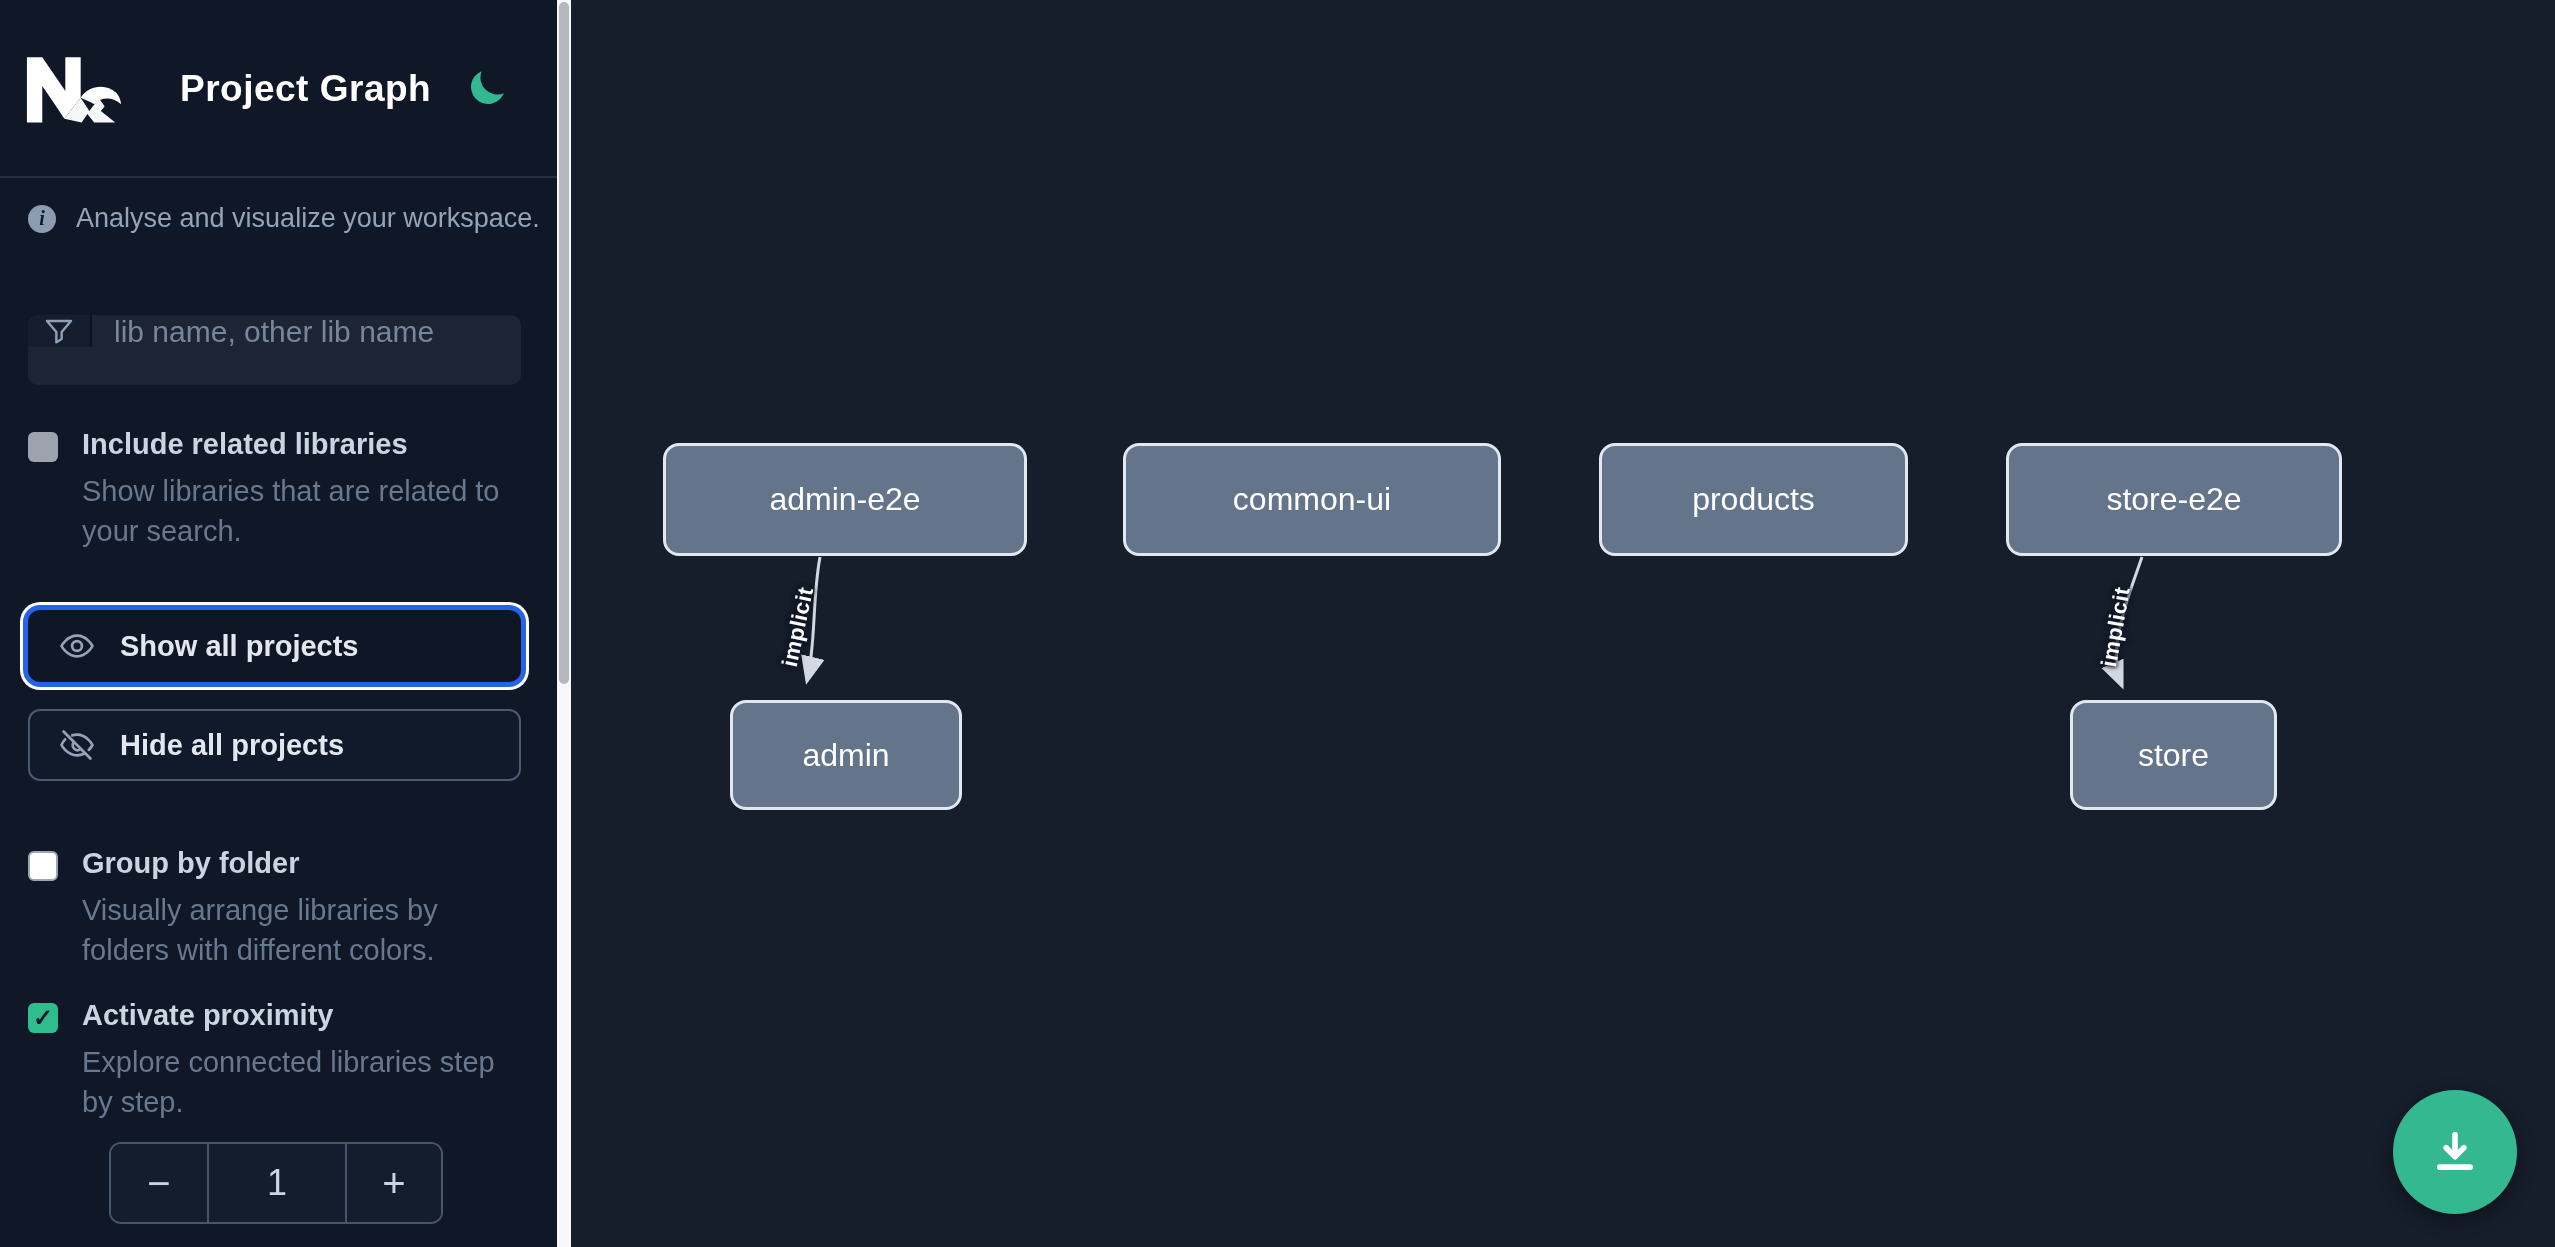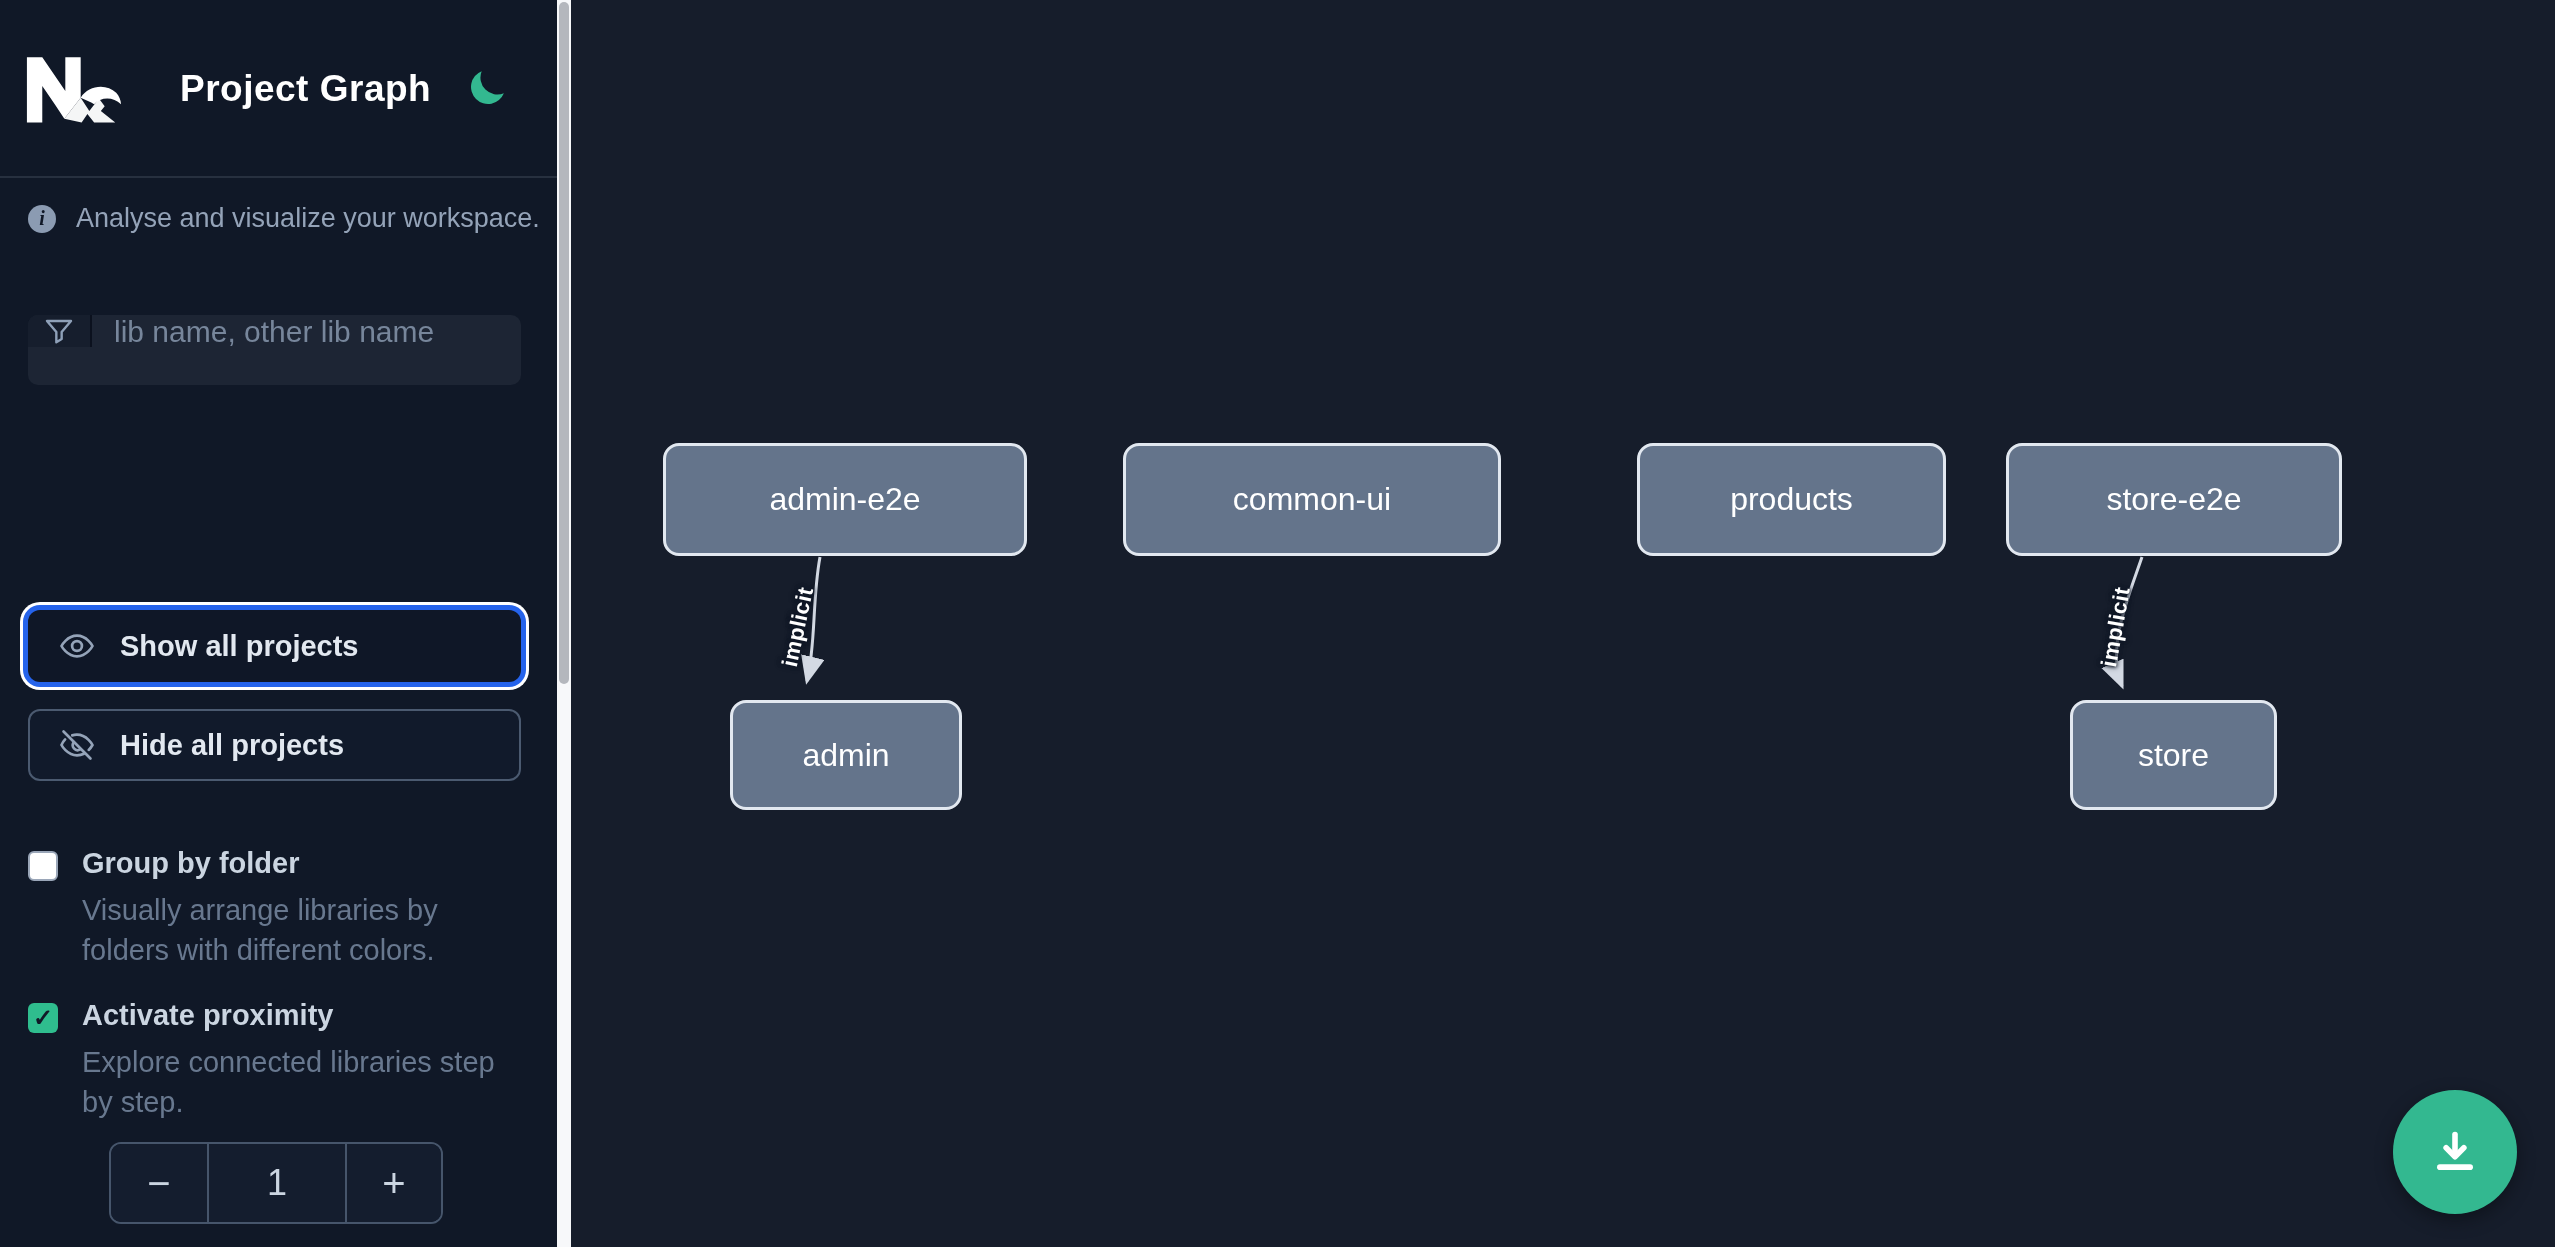--- a/index.html
+++ b/index.html
@@ -132,20 +132,25 @@
 
   <div class="searchbox">
     <div class="search-iconcell">
       <svg width="32" height="32" viewBox="0 0 24 24" fill="none" stroke="#8ea0b8" stroke-width="1.8" stroke-linejoin="round">
         <path d="M3 4.5h18l-7 8.2v5.3l-4 2.5v-7.8z"></path>
       </svg>
     </div>
     <input type="text" value="" placeholder="lib name, other lib name" style="">
   </div>
 
+  <div class="check-row" style="top:428px;">
+    <div class="checkbox gray"></div>
+    <div class="check-label">Include related libraries</div>
+    <div class="check-desc">Show libraries that are related to your search.</div>
+  </div>
 
   <button class="side-btn focused" style="top:610px;">
     <svg width="38" height="38" viewBox="0 0 24 24" fill="none" stroke="#94a3b8" stroke-width="1.7" stroke-linecap="round" stroke-linejoin="round">
       <path d="M2.2 12s3.4-6.5 9.8-6.5S21.8 12 21.8 12 18.4 18.5 12 18.5 2.2 12 2.2 12z"></path>
       <circle cx="12" cy="12" r="3.1"></circle>
     </svg>
     <span>Show all projects</span>
   </button>
 
   <button class="side-btn" style="top:709px;">
@@ -191,21 +196,21 @@
     <marker id="arrow" markerWidth="11" markerHeight="10" refX="8.2" refY="4" orient="auto" markerUnits="strokeWidth">
       <path d="M0 0 L9.5 4 L0 8 z" fill="#d3d9e3"></path>
     </marker>
   </defs>
   <path d="M 820 557 C 812 600 816 644 807 681" fill="none" stroke="#d3d9e3" stroke-width="3" marker-end="url(#arrow)"></path>
   <path d="M 2142 557 C 2128 598 2106 648 2122 686" fill="none" stroke="#d3d9e3" stroke-width="3" marker-end="url(#arrow)"></path>
 </svg>
 
 <div class="node" style="left:663px; top:443px; width:364px; height:113px;">admin-e2e</div>
 <div class="node" style="left:1123px; top:443px; width:378px; height:113px;">common-ui</div>
-<div class="node" style="left:1599px; top:443px; width:309px; height:113px;margin-left:38px;">products</div>
+<div class="node" style="left:1599px; top:443px; width:309px; height:113px;">products</div>
 <div class="node" style="left:2006px; top:443px; width:336px; height:113px;">store-e2e</div>
 <div class="node" style="left:730px; top:700px; width:232px; height:110px;">admin</div>
 <div class="node" style="left:2070px; top:700px; width:207px; height:110px;">store</div>
 
 <div class="edge-label" style="left:798px; top:627px; transform:translate(-50%,-50%) rotate(-78deg);">implicit</div>
 <div class="edge-label" style="left:2116px; top:627px; transform:translate(-50%,-50%) rotate(-80deg);">implicit</div>
 
 <div class="fab">
   <svg width="56" height="56" viewBox="0 0 24 24" fill="none" stroke="#ffffff" stroke-width="2.4" stroke-linecap="round" stroke-linejoin="round">
     <path d="M12 4.5v9"></path>

